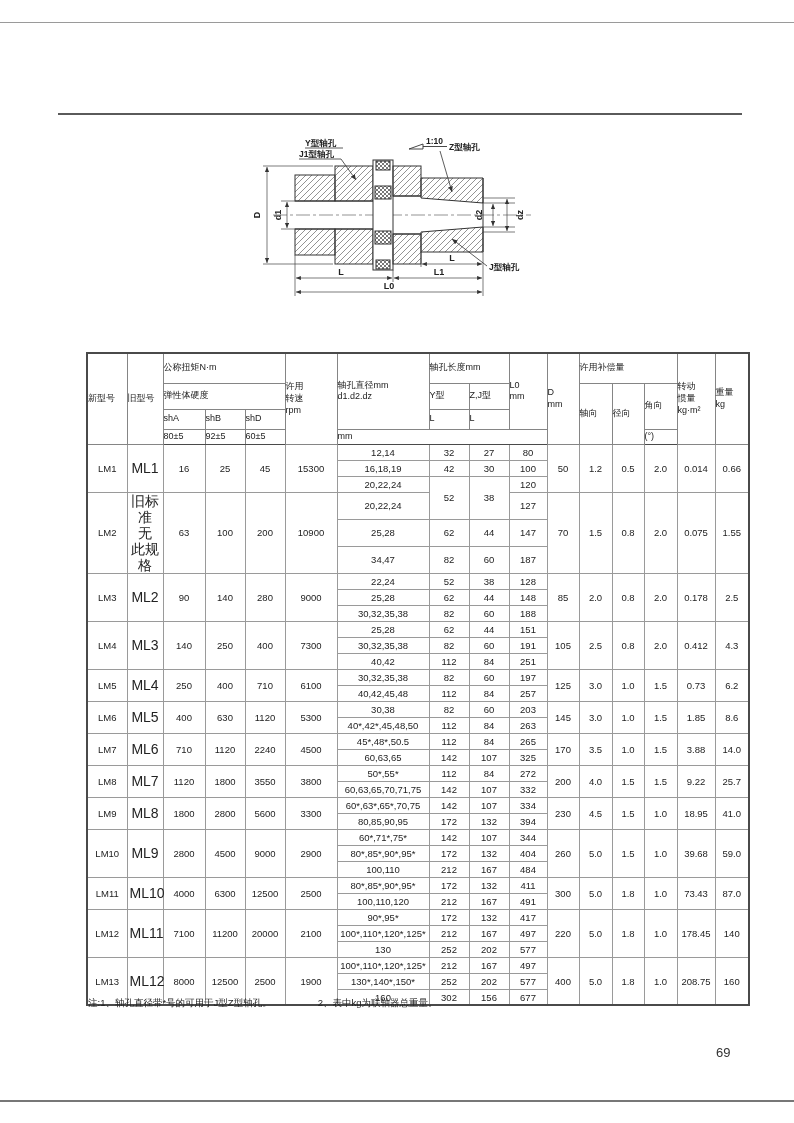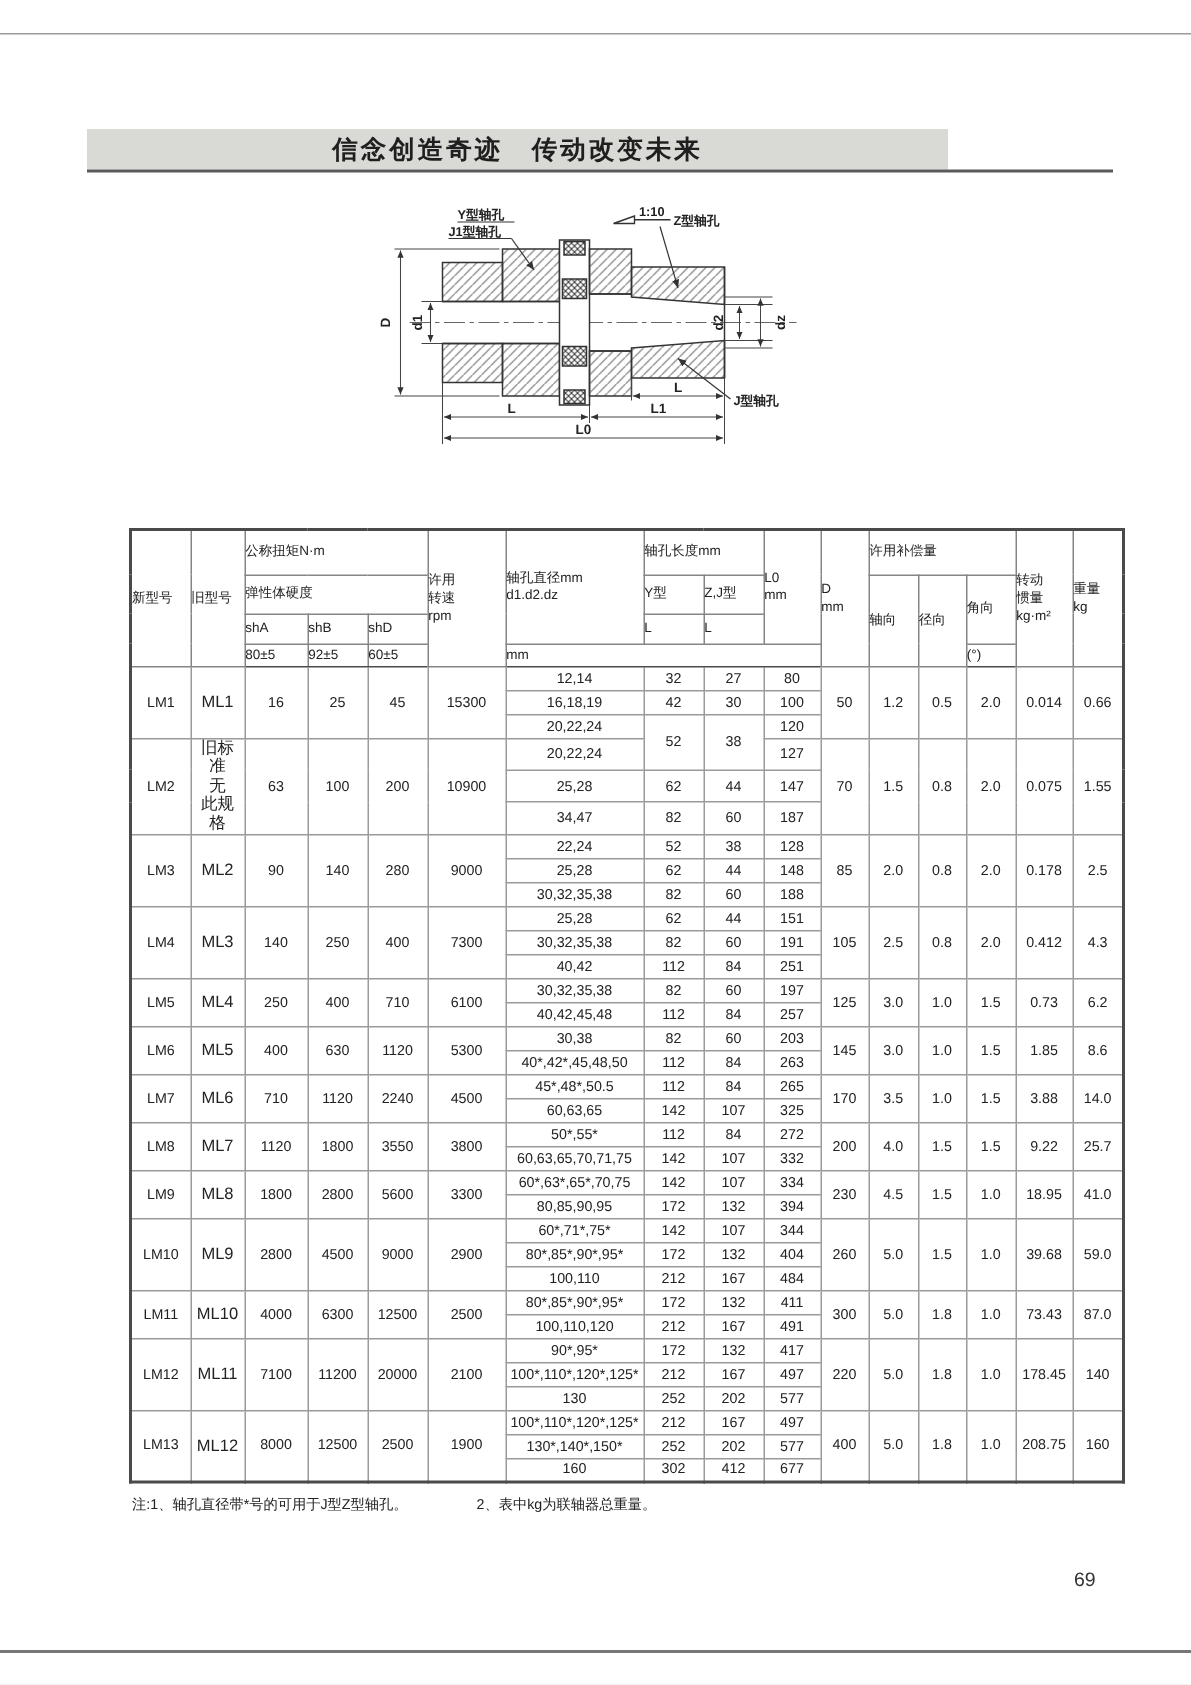--- a/index.html
+++ b/index.html
@@ -17,39 +17,36 @@
   table.spec{position:absolute;left:86px;top:352px;width:662px;border-collapse:collapse;
              table-layout:fixed;font-size:9.5px;border:2px solid #4a4a4a;}
   table.spec th{border:1px solid #858585;font-weight:normal;font-size:9px;line-height:1.3;
                 white-space:pre-line;padding:1px 0;text-align:left;vertical-align:middle;color:#222;}
   table.spec td{border:1px solid #9a9a9a;border-top-color:#b8b8b8;padding:0 2px;text-align:center;
                 vertical-align:middle;color:#222;}
   table.spec tr.group-start td{border-top:1px solid #606060;}
   table.spec thead tr:last-child th{border-bottom:1.5px solid #4a4a4a;}
   table.spec tbody tr{height:16px;}
   td.left{text-align:left;padding-left:5px;}
-  td.pre{white-space:pre-line;font-size:11px;line-height:1.15;}
+  td.pre{white-space:pre-line;font-size:14px;line-height:1.15;}
   .hr1{height:30px;} .hr2{height:26px;} .hr3{height:20px;} .hr4{height:15px;}
   .notes{position:absolute;left:88px;top:997px;font-size:9.5px;color:#222;}
   .notes span{margin-right:46px;}
   .page-num{position:absolute;left:716px;top:1045px;font-size:13px;color:#333;}
   svg text{font-family:"Liberation Sans",sans-serif;}
   .cn-label{font-size:8.5px;font-weight:bold;fill:#222;}
   .dim-label{font-size:9px;font-weight:bold;fill:#222;}
 </style>
 </head>
 <body>
 
 <div class="page">
 
   <div class="rule top-rule"></div>
 
-  <div class="banner">
-    <span>信念创造奇迹　传动改变未来</span>
-  </div>
   <div class="banner-underline"></div>
 
   <svg class="diagram" viewBox="0 0 315 168">
     <defs>
       <pattern id="hatch" patternUnits="userSpaceOnUse" width="6" height="6">
         <path d="M0,6 L6,0" stroke="#777" stroke-width="0.8"></path>
       </pattern>
       <pattern id="xhatch" patternUnits="userSpaceOnUse" width="4" height="4">
         <path d="M0,4 L4,0 M0,0 L4,4" stroke="#3d3d3d" stroke-width="0.7"></path>
       </pattern>
@@ -555,21 +552,21 @@
         </tr>
         <tr>
           <td class="left">130*,140*,150*</td>
           <td>252</td>
           <td>202</td>
           <td>577</td>
         </tr>
         <tr>
           <td class="left">160</td>
           <td>302</td>
-          <td>412</td>
+          <td>156</td>
           <td>677</td>
         </tr>
       </tbody>
   </table>
 
   <div class="notes">
     <span>注:1、轴孔直径带*号的可用于J型Z型轴孔。</span><span>2、表中kg为联轴器总重量。</span>
   </div>
 
   <div class="page-num">69</div>

